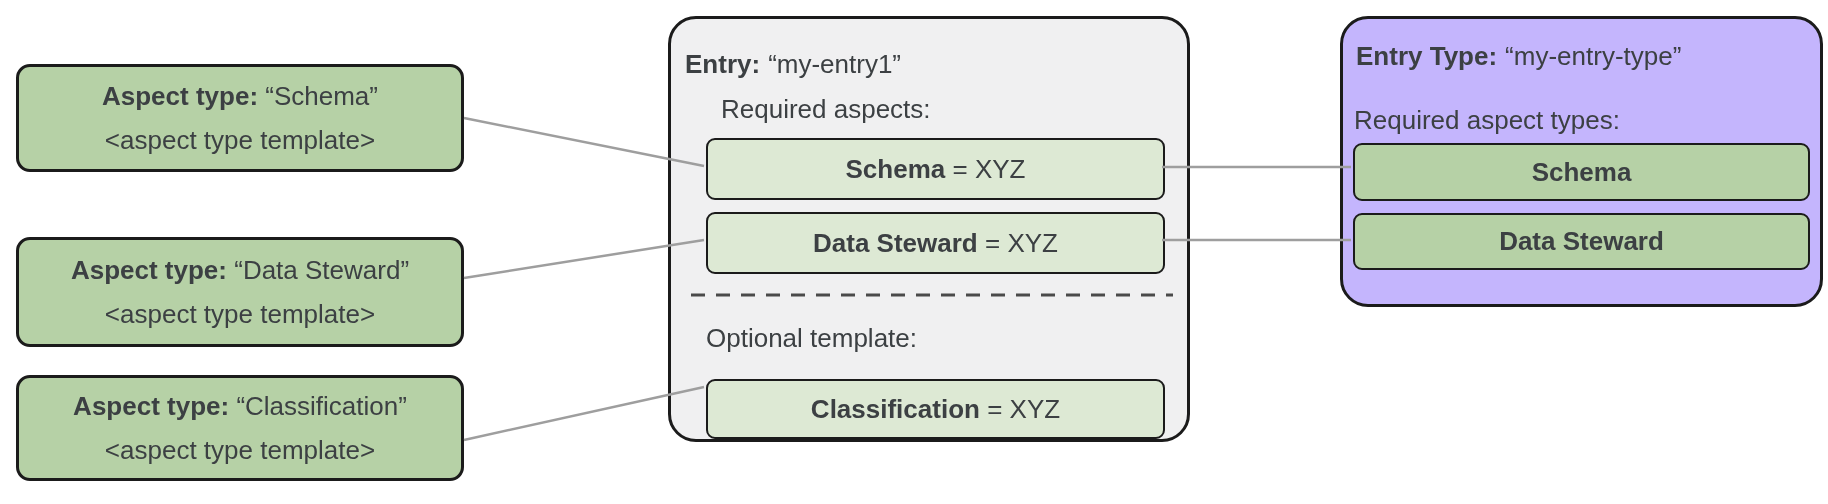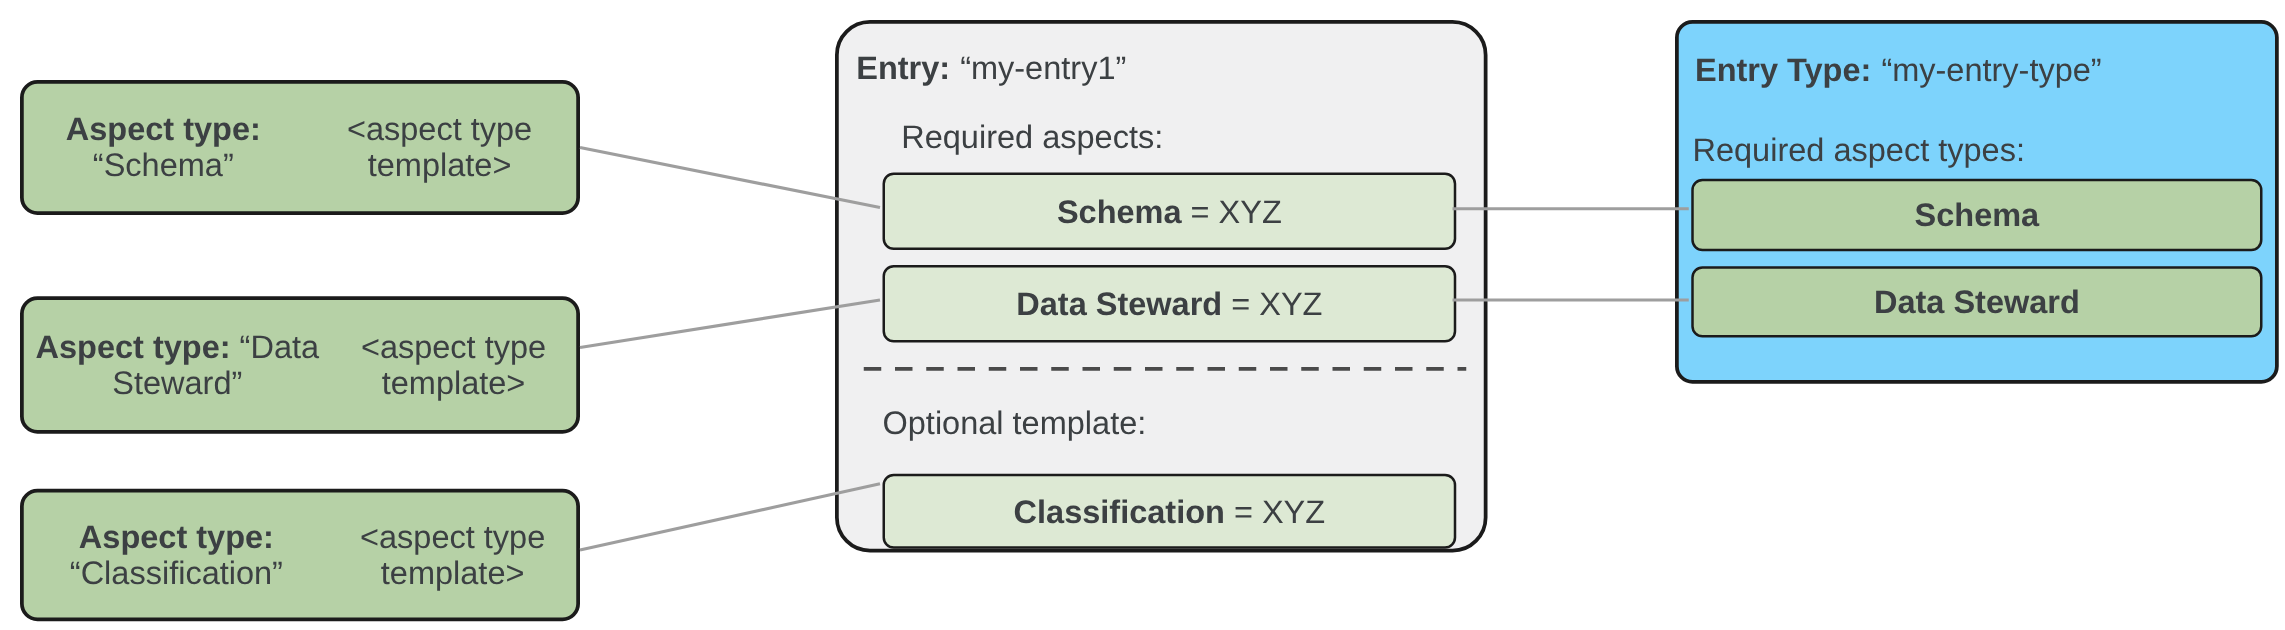--- a/index.html
+++ b/index.html
@@ -21,21 +21,21 @@
     box-sizing: border-box;
     border: 3px solid #1b1b1b;
   }
   
   .aspect-box {
     background: #b6d1a6;
     border-radius: 14px;
     left: 16px;
     width: 448px;
     display: flex;
-    flex-direction: row;
+    flex-direction: column;
     align-items: center;
     justify-content: center;
     row-gap: 15px;
     font-size: 26px;
     line-height: 1.1;
     text-align: center;
   }
   .aspect-box .title b { font-weight: 700; }
   
   .entry-box {
@@ -45,22 +45,22 @@
     height: 426px;
     background: #f0f0f1;
     border-radius: 28px;
   }
   
   .entry-type-box {
     left: 1340px;
     top: 16px;
     width: 483px;
     height: 291px;
-    background: #7dd3fc;
-    border-radius: 14px;
+    background: #c4b5fd;
+    border-radius: 28px;
   }
   .container-title {
     position: absolute;
     font-size: 26px;
     white-space: nowrap;
   }
   .container-title b { font-weight: 700; }
   .container-title .quoted { margin-left: 8px; }
   .section-heading {
     position: absolute;
@@ -99,27 +99,27 @@
   <div class="box aspect-box" style="top:64px; height:108px;">
     <div class="title"><b>Aspect type:</b> <span>“Schema”</span></div>
     <div class="subtitle">&lt;aspect type template&gt;</div>
   </div>
 
   <div class="box aspect-box" style="top:237px; height:110px;">
     <div class="title"><b>Aspect type:</b> <span>“Data Steward”</span></div>
     <div class="subtitle">&lt;aspect type template&gt;</div>
   </div>
 
-  <div class="box aspect-box" style="top:391px; height:106px;justify-content:space-between;">
+  <div class="box aspect-box" style="top:375px; height:106px;">
     <div class="title"><b>Aspect type:</b> <span>“Classification”</span></div>
     <div class="subtitle">&lt;aspect type template&gt;</div>
   </div>
 
   <div class="box entry-box">
-    <div class="container-title" style="left:14px; top:20px;"><b>Entry:</b><span class="quoted">“my-entry1”</span></div>
+    <div class="container-title" style="left:14px; top:30px;"><b>Entry:</b><span class="quoted">“my-entry1”</span></div>
 
     <div class="section-heading" style="left:35px; top:75px;margin-left:15px;">Required aspects:</div>
 
     <div class="aspect-row light" style="left:35px; top:119px; width:459px; height:62px;"><b>Schema</b><span> = XYZ</span></div>
 
     <div class="aspect-row light" style="left:35px; top:193px; width:459px; height:62px;"><b>Data Steward</b><span> = XYZ</span></div>
 
     <svg style="position:absolute; left:18px; top:270px;" width="486" height="12">
       <line x1="2" y1="6" x2="484" y2="6" stroke="#4a4a4a" stroke-width="3" stroke-dasharray="14 11"></line>
     </svg>

